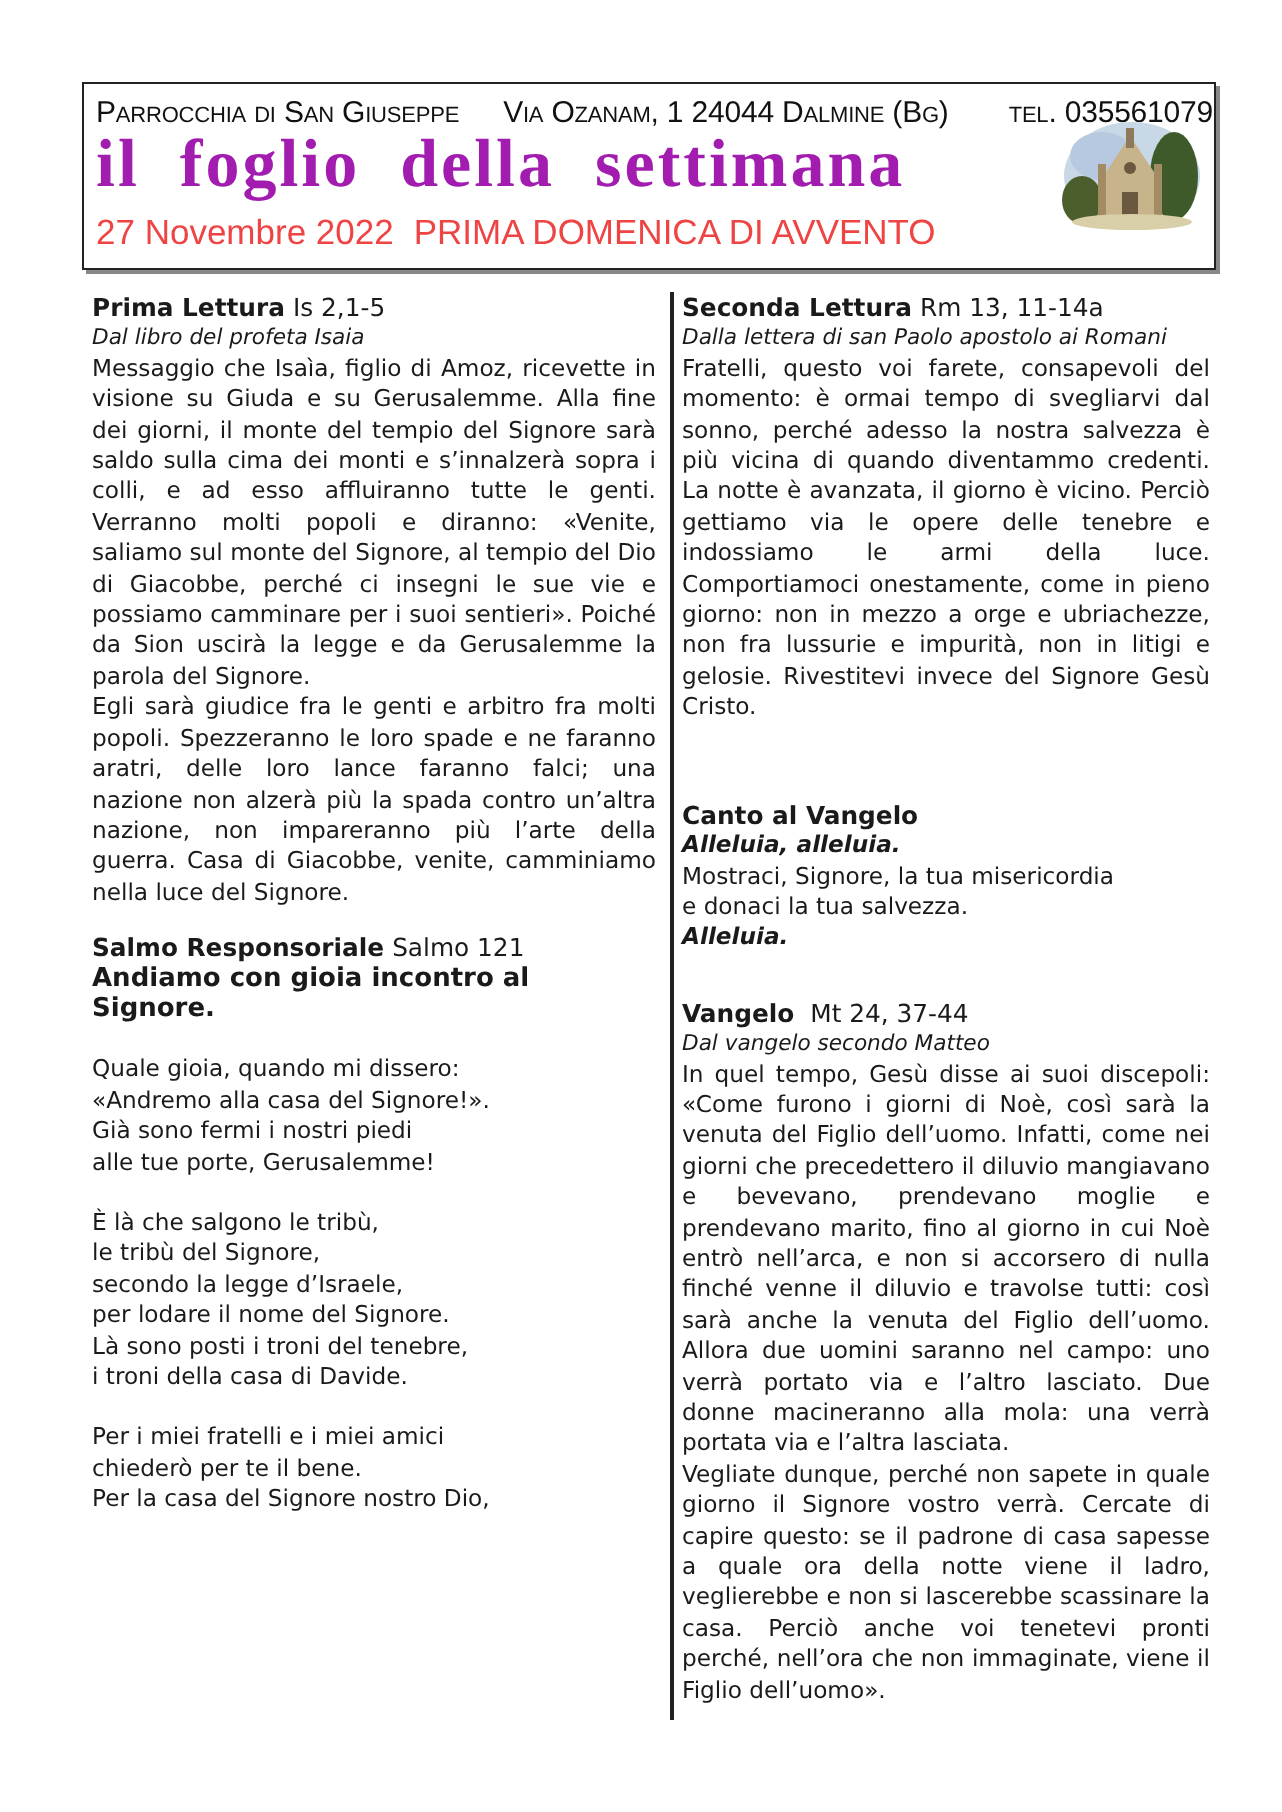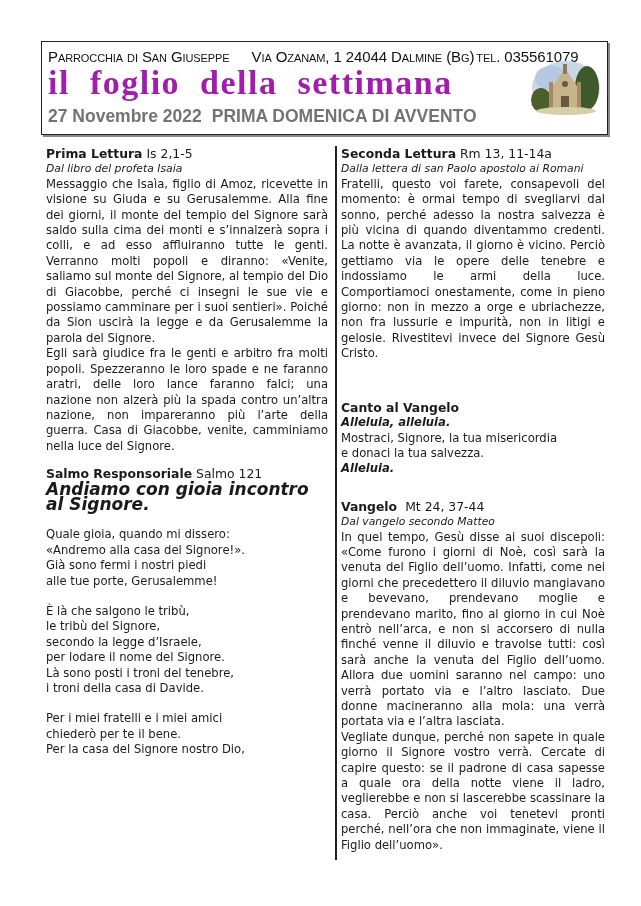--- a/index.html
+++ b/index.html
@@ -9,49 +9,49 @@
     border: 1px solid #222; box-shadow: 2px 2px 0 #888; background: #fff;
     box-sizing: border-box;
   }
   .header-line1 {
     position: absolute; left: 6px; top: 6px; right: 6px;
     font-family: "Liberation Sans", sans-serif; font-size: 15px; color: #111;
     display: flex; gap: 0; white-space: nowrap; letter-spacing: -0.1px;
   }
   .sc { font-variant: small-caps; }
   .header-line1 .parish { margin-right: 22px; }
-  .header-line1 .addr { margin-right: 2px; }
+  .header-line1 .addr { margin-right: 30px; }
   .title {
     position: absolute; left: 6px; top: 22px;
     font-family: "Liberation Serif", serif; font-weight: bold; font-size: 34px;
     letter-spacing: 1.5px; word-spacing: 10px; color: #a21caf; white-space: nowrap;
   }
   .subtitle {
     position: absolute; left: 6px; top: 64px;
-    font-family: "Liberation Sans", sans-serif; font-weight: bold; font-size: 17.5px;
-    color: #737373; white-space: nowrap;
+    font-family: "Liberation Sans", sans-serif; font-weight: normal; font-size: 17.5px;
+    color: #ef4444; white-space: nowrap;
   }
   .subtitle .sep { display: inline-block; width: 10px; }
   .church {
     position: absolute; right: 6px; top: 16px; width: 70px; height: 58px;
   }
   .col {
     position: absolute; top: 146px;
     font-family: "DejaVu Sans", sans-serif; font-size: 11.6px; line-height: 15.4px;
     color: #1a1a1a;
   }
   .col-left { left: 46px; width: 282px; }
   .col-right { left: 341px; width: 264px; }
   .divider { position: absolute; left: 335px; top: 146px; width: 1.5px; height: 714px; background: #222; }
   .sec-head { font-weight: bold; font-size: 12.4px; }
   .sec-ref { font-weight: normal; margin-left: 4px; }
   .intro { font-style: italic; font-size: 10.8px; }
   .body { text-align: justify; }
   .body p { margin: 0; }
-  .antiphon { font-weight: bold; font-style: italic; font-size: 17px; margin-bottom: 15px; }
+  .antiphon { font-weight: bold; font-size: 13px; margin-bottom: 15px; }
   .stanza { margin: 0 0 15px 0; }
   .stanza div { white-space: nowrap; }
   .bi { font-weight: bold; font-style: italic; }
 </style>
 </head>
 <body>
 
 <div class="header-box">
   <div class="header-line1">
     <span class="sc parish">Parrocchia di San Giuseppe</span>

